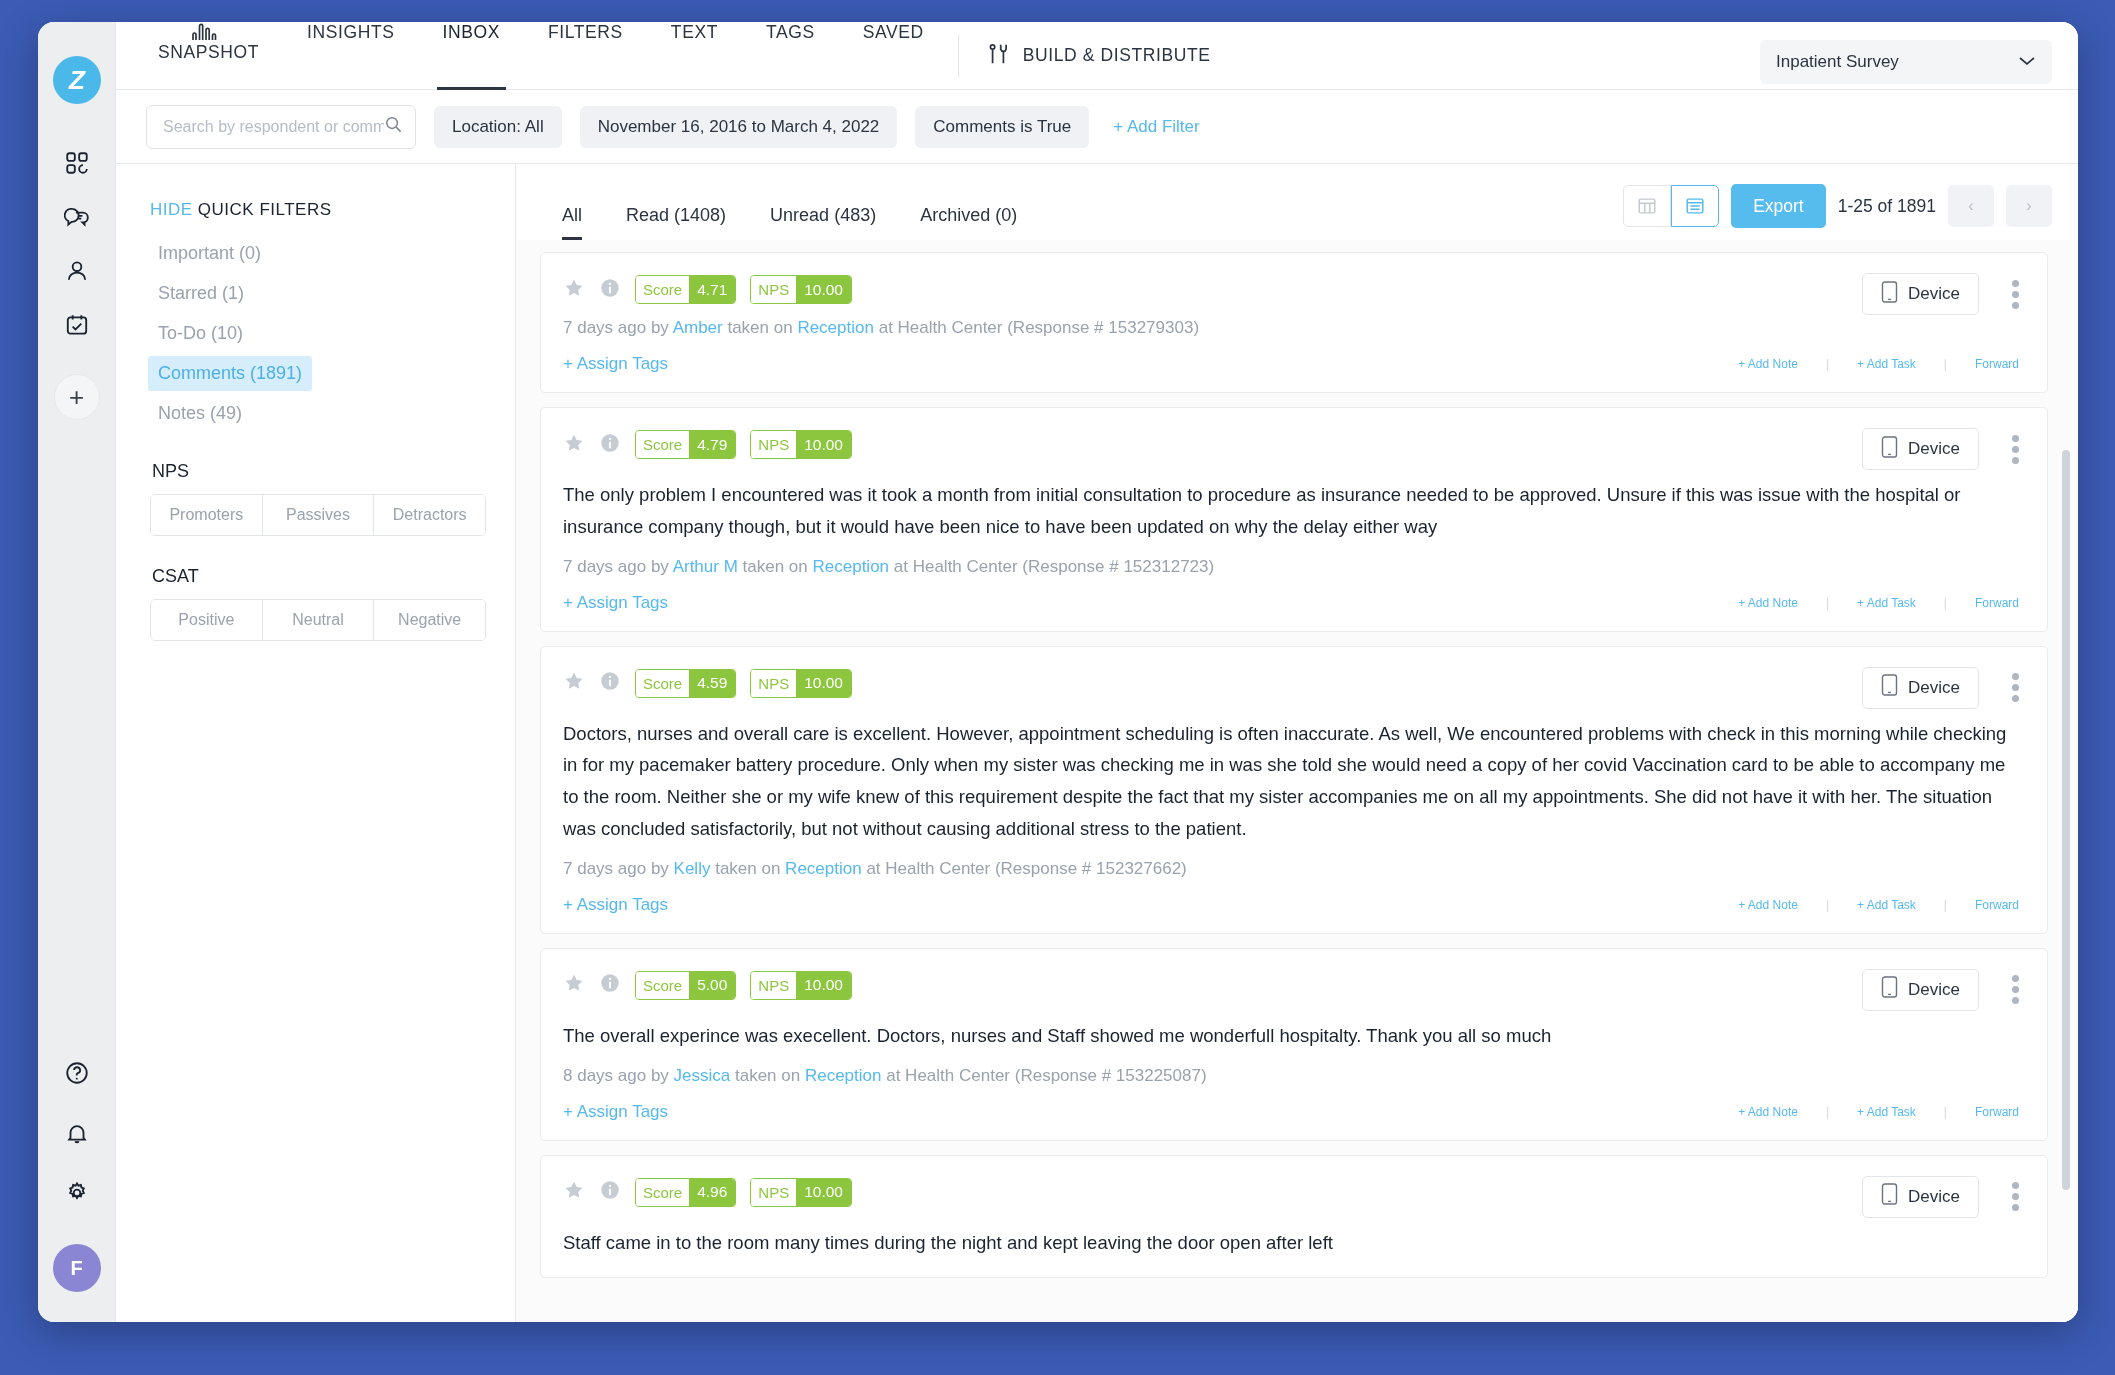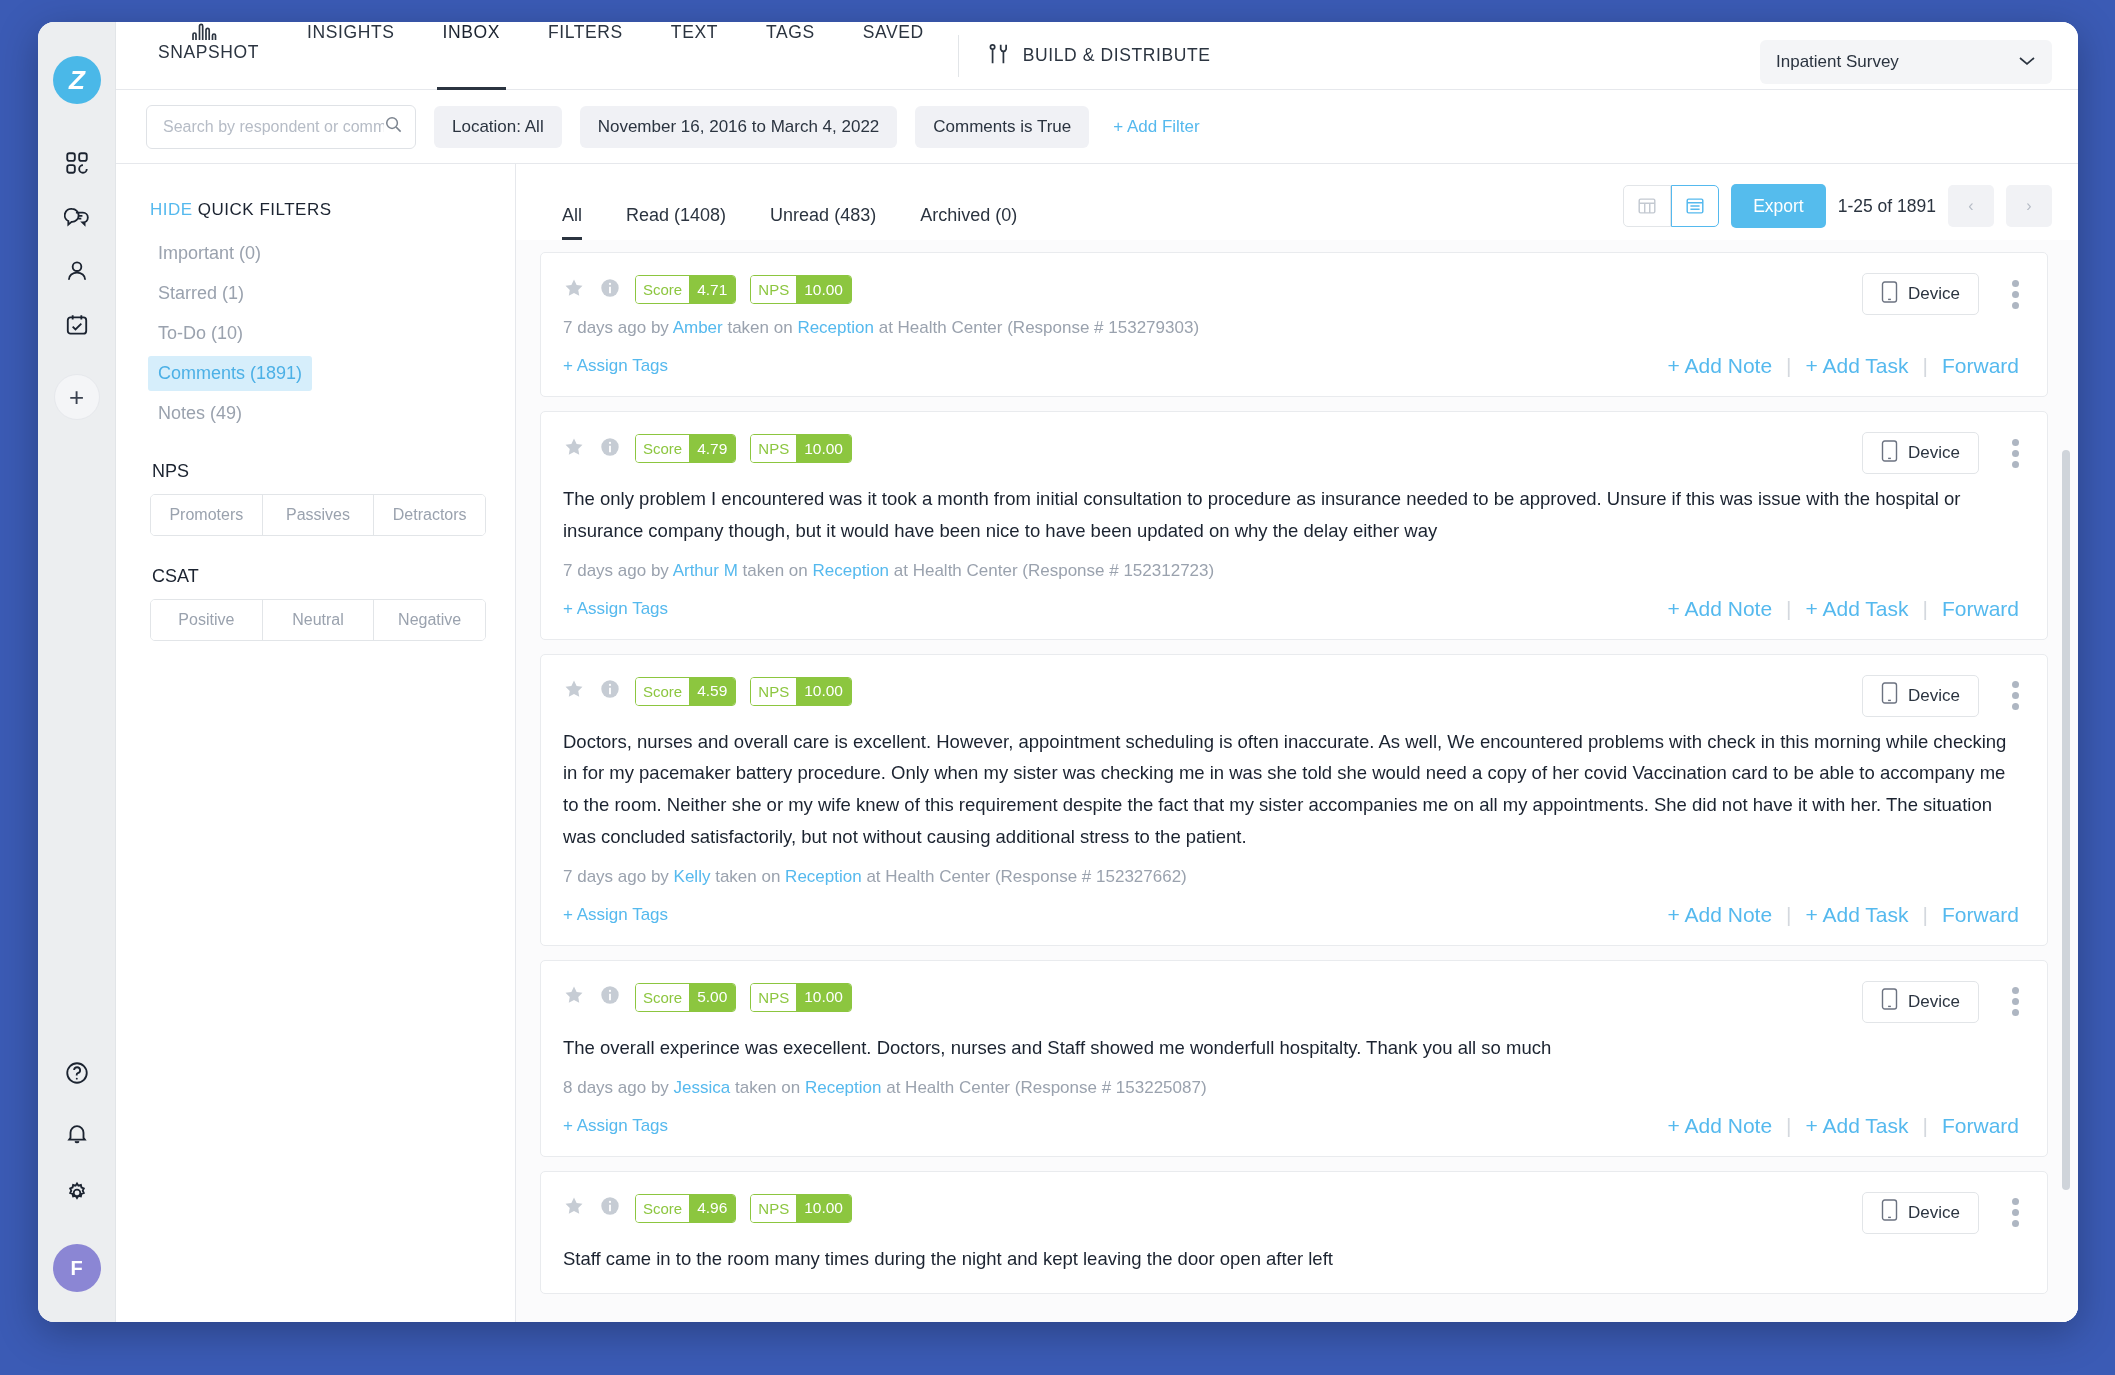--- a/index.html
+++ b/index.html
@@ -258,21 +258,21 @@
     margin-top: 20px; font-size: 18.5px; line-height: 1.72;
     color: #1b2330;
   }
   .meta { margin-top: 14px; font-size: 17px; color: #9aa2ae; }
   .meta a { color: #55b9ee; text-decoration: none; cursor: pointer; }
   .card-actions {
     margin-top: 16px; display: flex; align-items: center;
     justify-content: space-between;
   }
   .assign-tags { font-size: 17px; color: #55b9ee; cursor: pointer; }
-  .action-links { display: flex; align-items: center; gap: 0; font-size: 21px; }
+  .action-links { display: flex; align-items: center; gap: 14px; font-size: 12px; }
   .action-links .lnk { color: #55b9ee; cursor: pointer; padding: 0 14px; }
   .action-links .sep { color: #d4d8de; }
   .action-links .lnk:last-child { padding-right: 0; }
 
   
   #scrollbar {
     position: absolute; right: 8px; top: 210px;
     width: 8px; height: 740px; border-radius: 4px;
     background: #cfd4da;
   }

